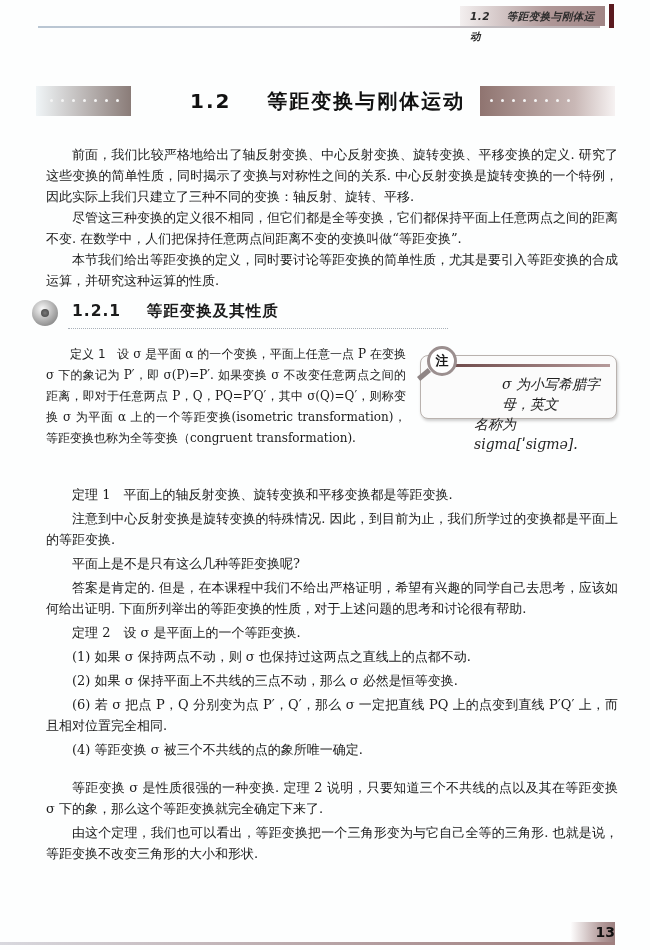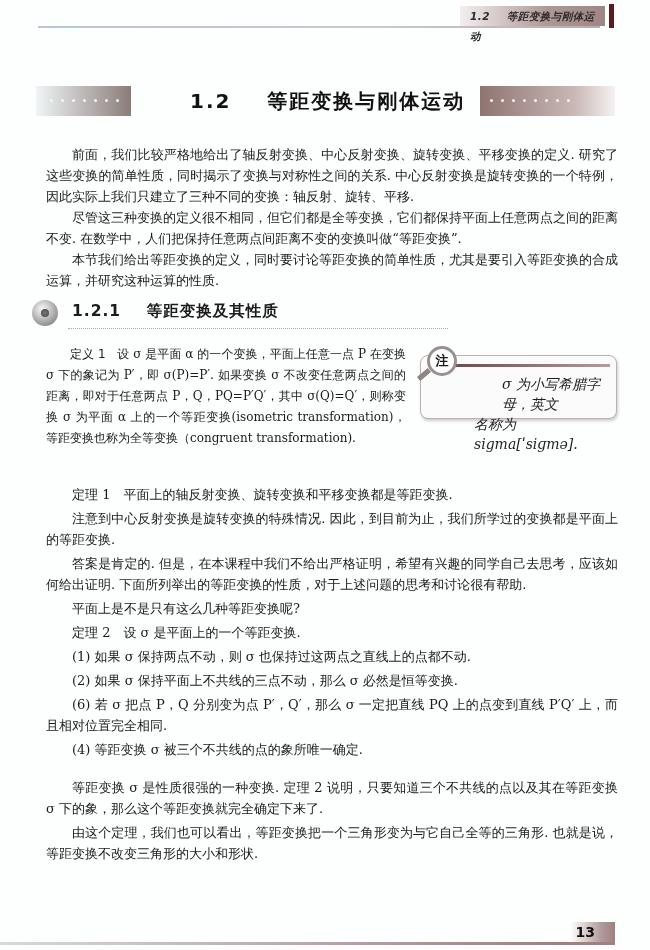--- a/index.html
+++ b/index.html
@@ -93,21 +93,21 @@
   }
   .note-text .l1 { padding-left: 28px; display: block; }
   .footer-rule {
     position: absolute; left: 0; top: 942px; width: 615px; height: 3px;
     background: linear-gradient(to right, #d8d8de, #a08080 90%);
   }
   .page-num {
     position: absolute; left: 570px; top: 922px; width: 45px; height: 21px;
     background: linear-gradient(to right, #fff, #b29a9a 70%, #9c8080);
     font-family: "DejaVu Sans", sans-serif; font-weight: bold; font-size: 14px;
-    line-height: 21px; text-align: right; padding-right: 20px; box-sizing: border-box; color: #111;
+    line-height: 21px; text-align: right; padding-right: 0; box-sizing: border-box; color: #111;
   }
 </style>
 </head>
 <body>
 
 <div class="top-rule"></div>
 <div class="running-head">
   <span>1.2</span>
   <span>&nbsp;&nbsp;</span>
   <span>等距变换与刚体运动</span>
@@ -172,22 +172,22 @@
   <div class="note-badge">注</div>
   <div class="note-text">
     <span class="l1">σ 为小写希腊字母，英文</span>
     <span>名称为 sigma[ˈsiɡmə].</span>
   </div>
 </div>
 
 <div class="content" style="top:484px">
   <p class="p" style="margin-bottom:3px">定理 1　平面上的轴反射变换、旋转变换和平移变换都是等距变换.</p>
   <p class="p" style="margin-bottom:3px">注意到中心反射变换是旋转变换的特殊情况. 因此，到目前为止，我们所学过的变换都是平面上的等距变换.</p>
+  <p class="p" style="margin-bottom:3px">平面上是不是只有这么几种等距变换呢?</p>
   <p class="p" style="margin-bottom:3px">答案是肯定的. 但是，在本课程中我们不给出严格证明，希望有兴趣的同学自己去思考，应该如何给出证明. 下面所列举出的等距变换的性质，对于上述问题的思考和讨论很有帮助.</p>
-  <p class="p" style="margin-bottom:3px">平面上是不是只有这么几种等距变换呢?</p>
   <p class="p" style="margin-bottom:3px">定理 2　设 σ 是平面上的一个等距变换.</p>
   <p class="p" style="margin-bottom:3px">(1) 如果 σ 保持两点不动，则 σ 也保持过这两点之直线上的点都不动.</p>
   <p class="p" style="margin-bottom:3px">(2) 如果 σ 保持平面上不共线的三点不动，那么 σ 必然是恒等变换.</p>
   <p class="p" style="margin-bottom:3px">(6) 若 σ 把点 P，Q 分别变为点 P′，Q′，那么 σ 一定把直线 PQ 上的点变到直线 P′Q′ 上，而且相对位置完全相同.</p>
   <p class="p" style="margin-bottom:17px">(4) 等距变换 σ 被三个不共线的点的象所唯一确定.</p>
   <p class="p" style="margin-bottom:3px">等距变换 σ 是性质很强的一种变换. 定理 2 说明，只要知道三个不共线的点以及其在等距变换 σ 下的象，那么这个等距变换就完全确定下来了.</p>
   <p class="p">由这个定理，我们也可以看出，等距变换把一个三角形变为与它自己全等的三角形. 也就是说，等距变换不改变三角形的大小和形状.</p>
 </div>
 
 <div class="page-num">13</div>

